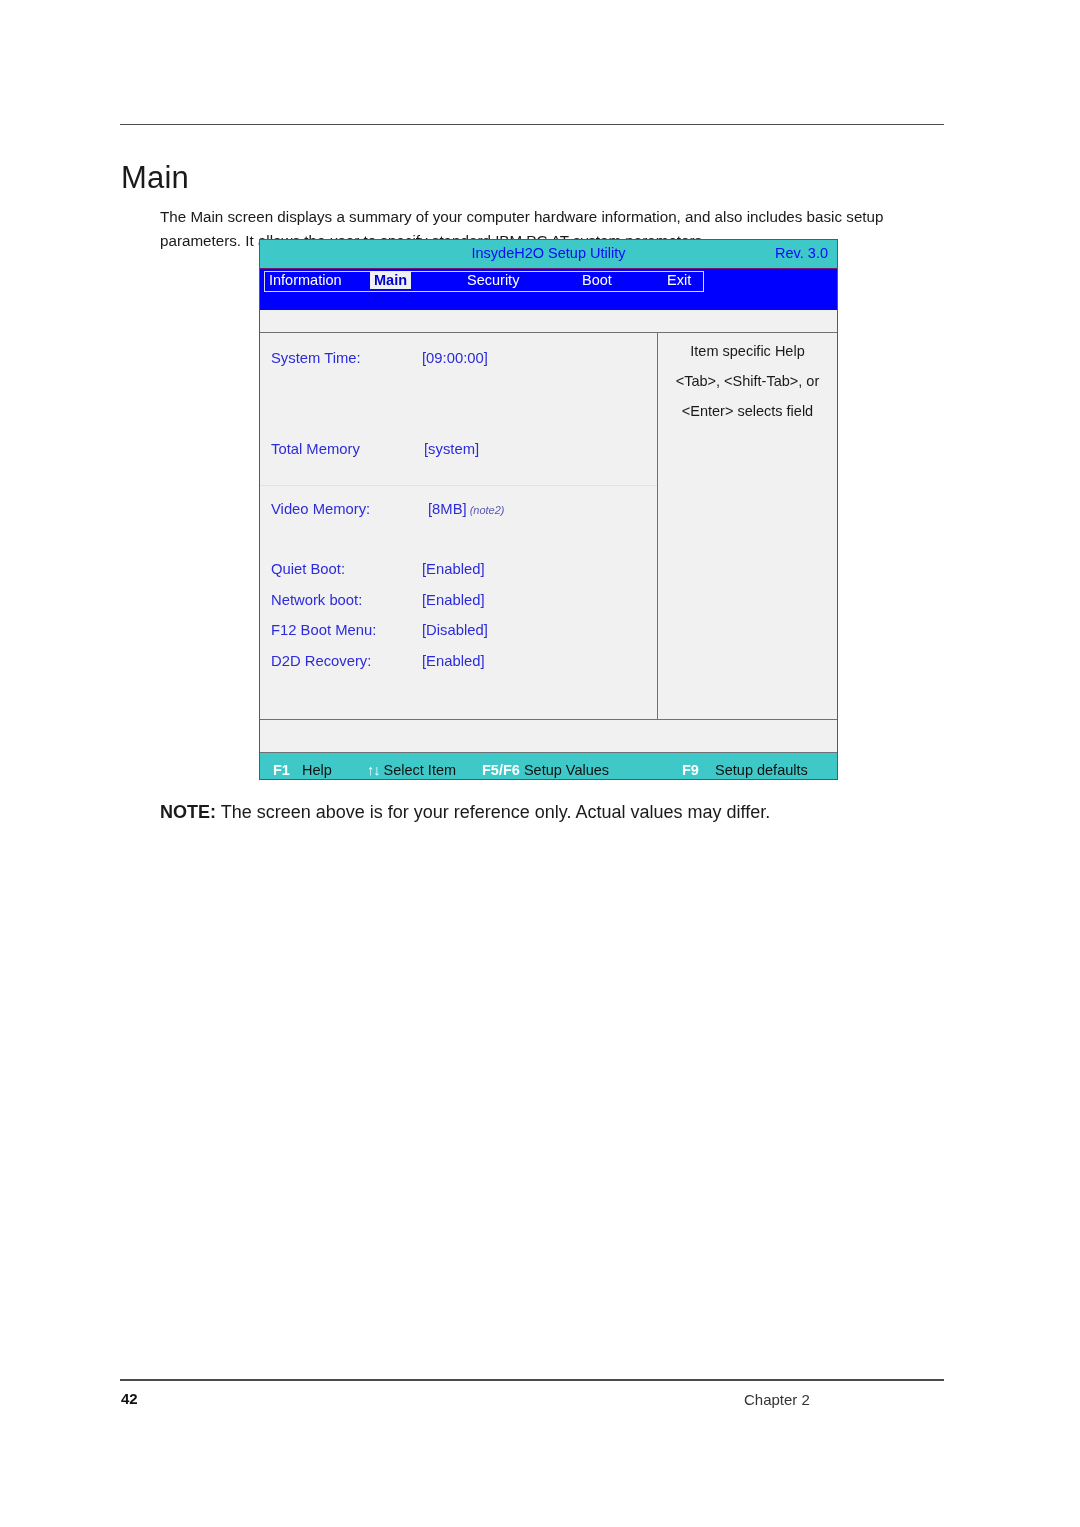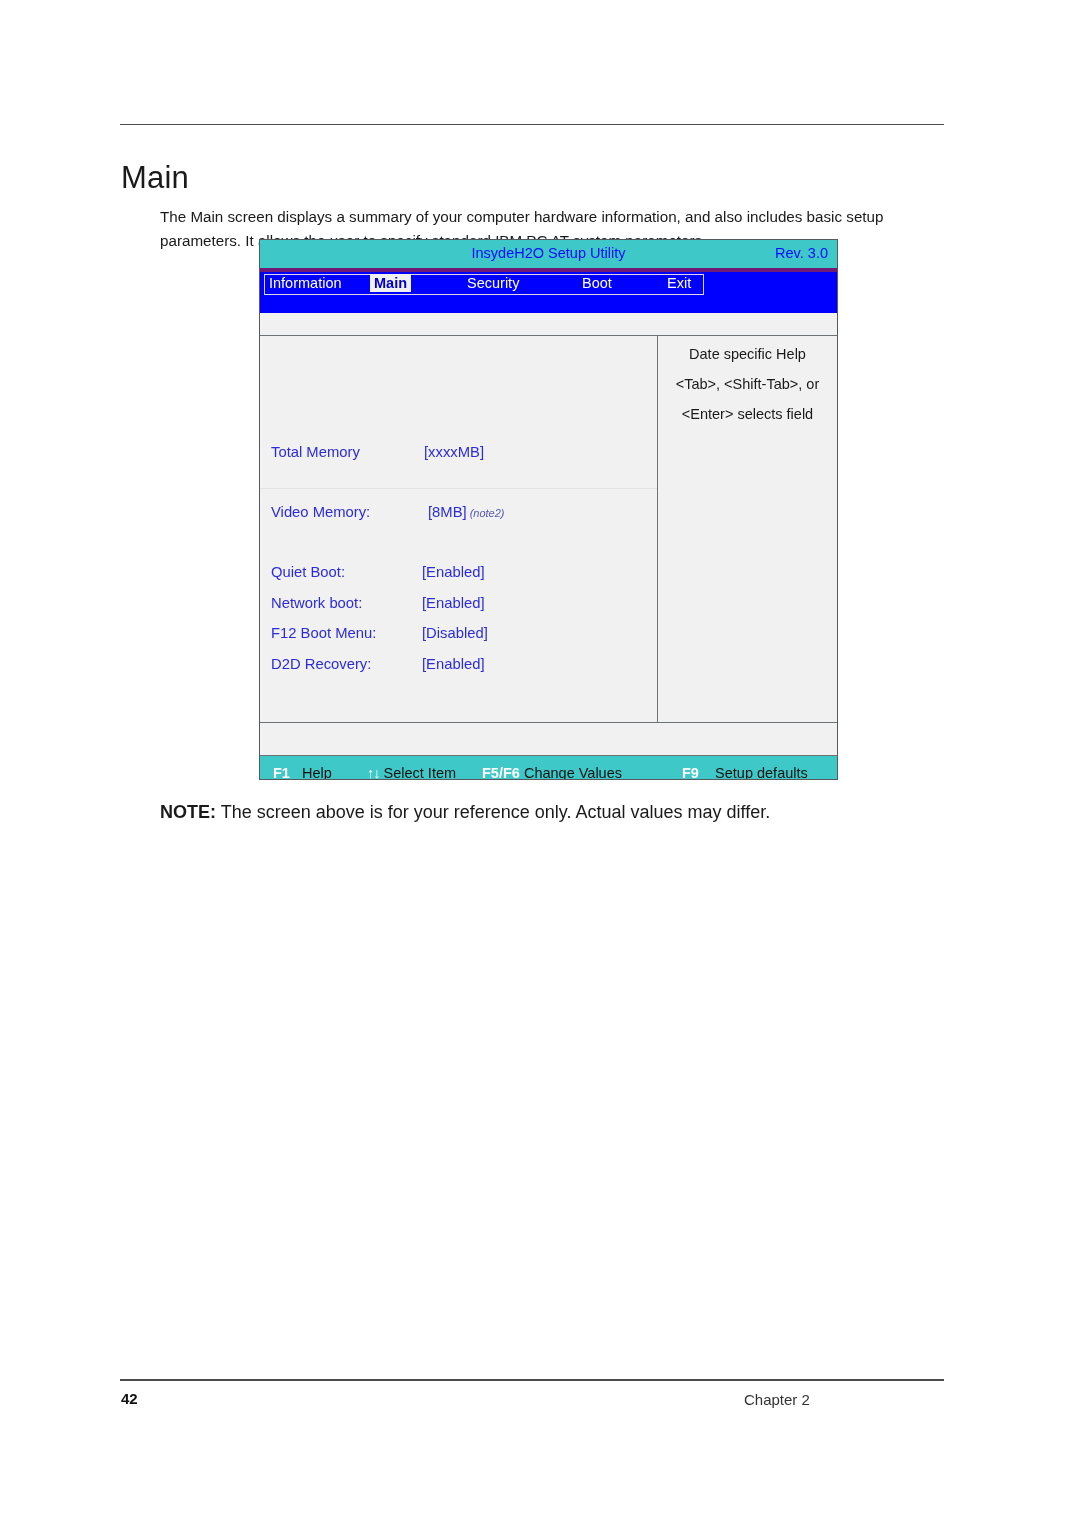--- a/index.html
+++ b/index.html
@@ -98,21 +98,21 @@
     border: 1px solid #555a5e;
     background: #f1f1f1;
     font-size: 14px;
     overflow: hidden;
   }
 
   .bios-titlebar {
     position: relative;
     height: 28px;
     background: #3fc8c8;
-    border-bottom: 4px solid #701a75;
+    border-bottom: 1px solid #701a75;
   }
   .bios-titlebar .util-name {
     position: absolute;
     left: 0; right: 0;
     top: 5px;
     text-align: center;
     color: #0a0aff;
     font-size: 14.5px;
   }
   .bios-titlebar .rev {
@@ -275,25 +275,29 @@
       <div class="menu-item" style="left:207px;">Security</div>
       <div class="menu-item" style="left:322px;">Boot</div>
       <div class="menu-item" style="left:407px;">Exit</div>
     </div>
 
     <div class="strip-gray"></div>
 
     <div class="bios-body">
       <div class="vdivider"></div>
 
+      <div class="row" style="top:17px;">
+        <span class="label">System Time:</span>
+        <span class="value" style="left:162px;">[09:00:00]</span>
+      </div>
 
 
       <div class="row" style="top:108px;">
         <span class="label">Total Memory</span>
-        <span class="value" style="left:164px;">[xxxxMB]</span>
+        <span class="value" style="left:164px;">[system]</span>
       </div>
 
       <div class="faint-sep" style="top:152px;"></div>
 
       <div class="row" style="top:168px;padding-left:21px;">
         <span class="label">Video Memory:</span>
         <span class="value" style="left:168px;"><span>[8MB]</span><span class="sub">(note2)</span></span>
       </div>
 
       <div class="row" style="top:228px;">
@@ -310,41 +314,41 @@
         <span class="label">F12 Boot Menu:</span>
         <span class="value" style="left:162px;">[Disabled]</span>
       </div>
 
       <div class="row" style="top:320px;">
         <span class="label">D2D Recovery:</span>
         <span class="value" style="left:162px;">[Enabled]</span>
       </div>
 
       <div class="help-pane">
-        <div class="help-line" style="top:10px;">Date specific Help</div>
+        <div class="help-line" style="top:10px;">Item specific Help</div>
         <div class="help-line" style="top:40px;">&lt;Tab&gt;, &lt;Shift-Tab&gt;, or</div>
         <div class="help-line" style="top:70px;">&lt;Enter&gt; selects field</div>
       </div>
     </div>
 
     <div class="strip-gray-bottom"></div>
 
     <div class="bios-footer">
 
       <div class="fk" style="left:13px; top:9px;">
         <span class="key">F1</span>
         &nbsp;&nbsp;<span>Help</span>
       </div>
       <div class="fk" style="left:107px; top:9px;">
         <span class="key arrow">↑↓</span>
         <span>Select Item</span>
       </div>
       <div class="fk" style="left:222px; top:9px;">
         <span class="key">F5/F6</span>
-        <span>Change Values</span>
+        <span>Setup Values</span>
       </div>
       <div class="fk" style="left:422px; top:9px;">
         <span class="key">F9</span>
         &nbsp;&nbsp;&nbsp;<span>Setup defaults</span>
       </div>
 
       <div class="fk" style="left:13px; top:39px;">
         <span class="key">Esc</span>
         &nbsp;&nbsp;<span>Exit</span>
       </div>

